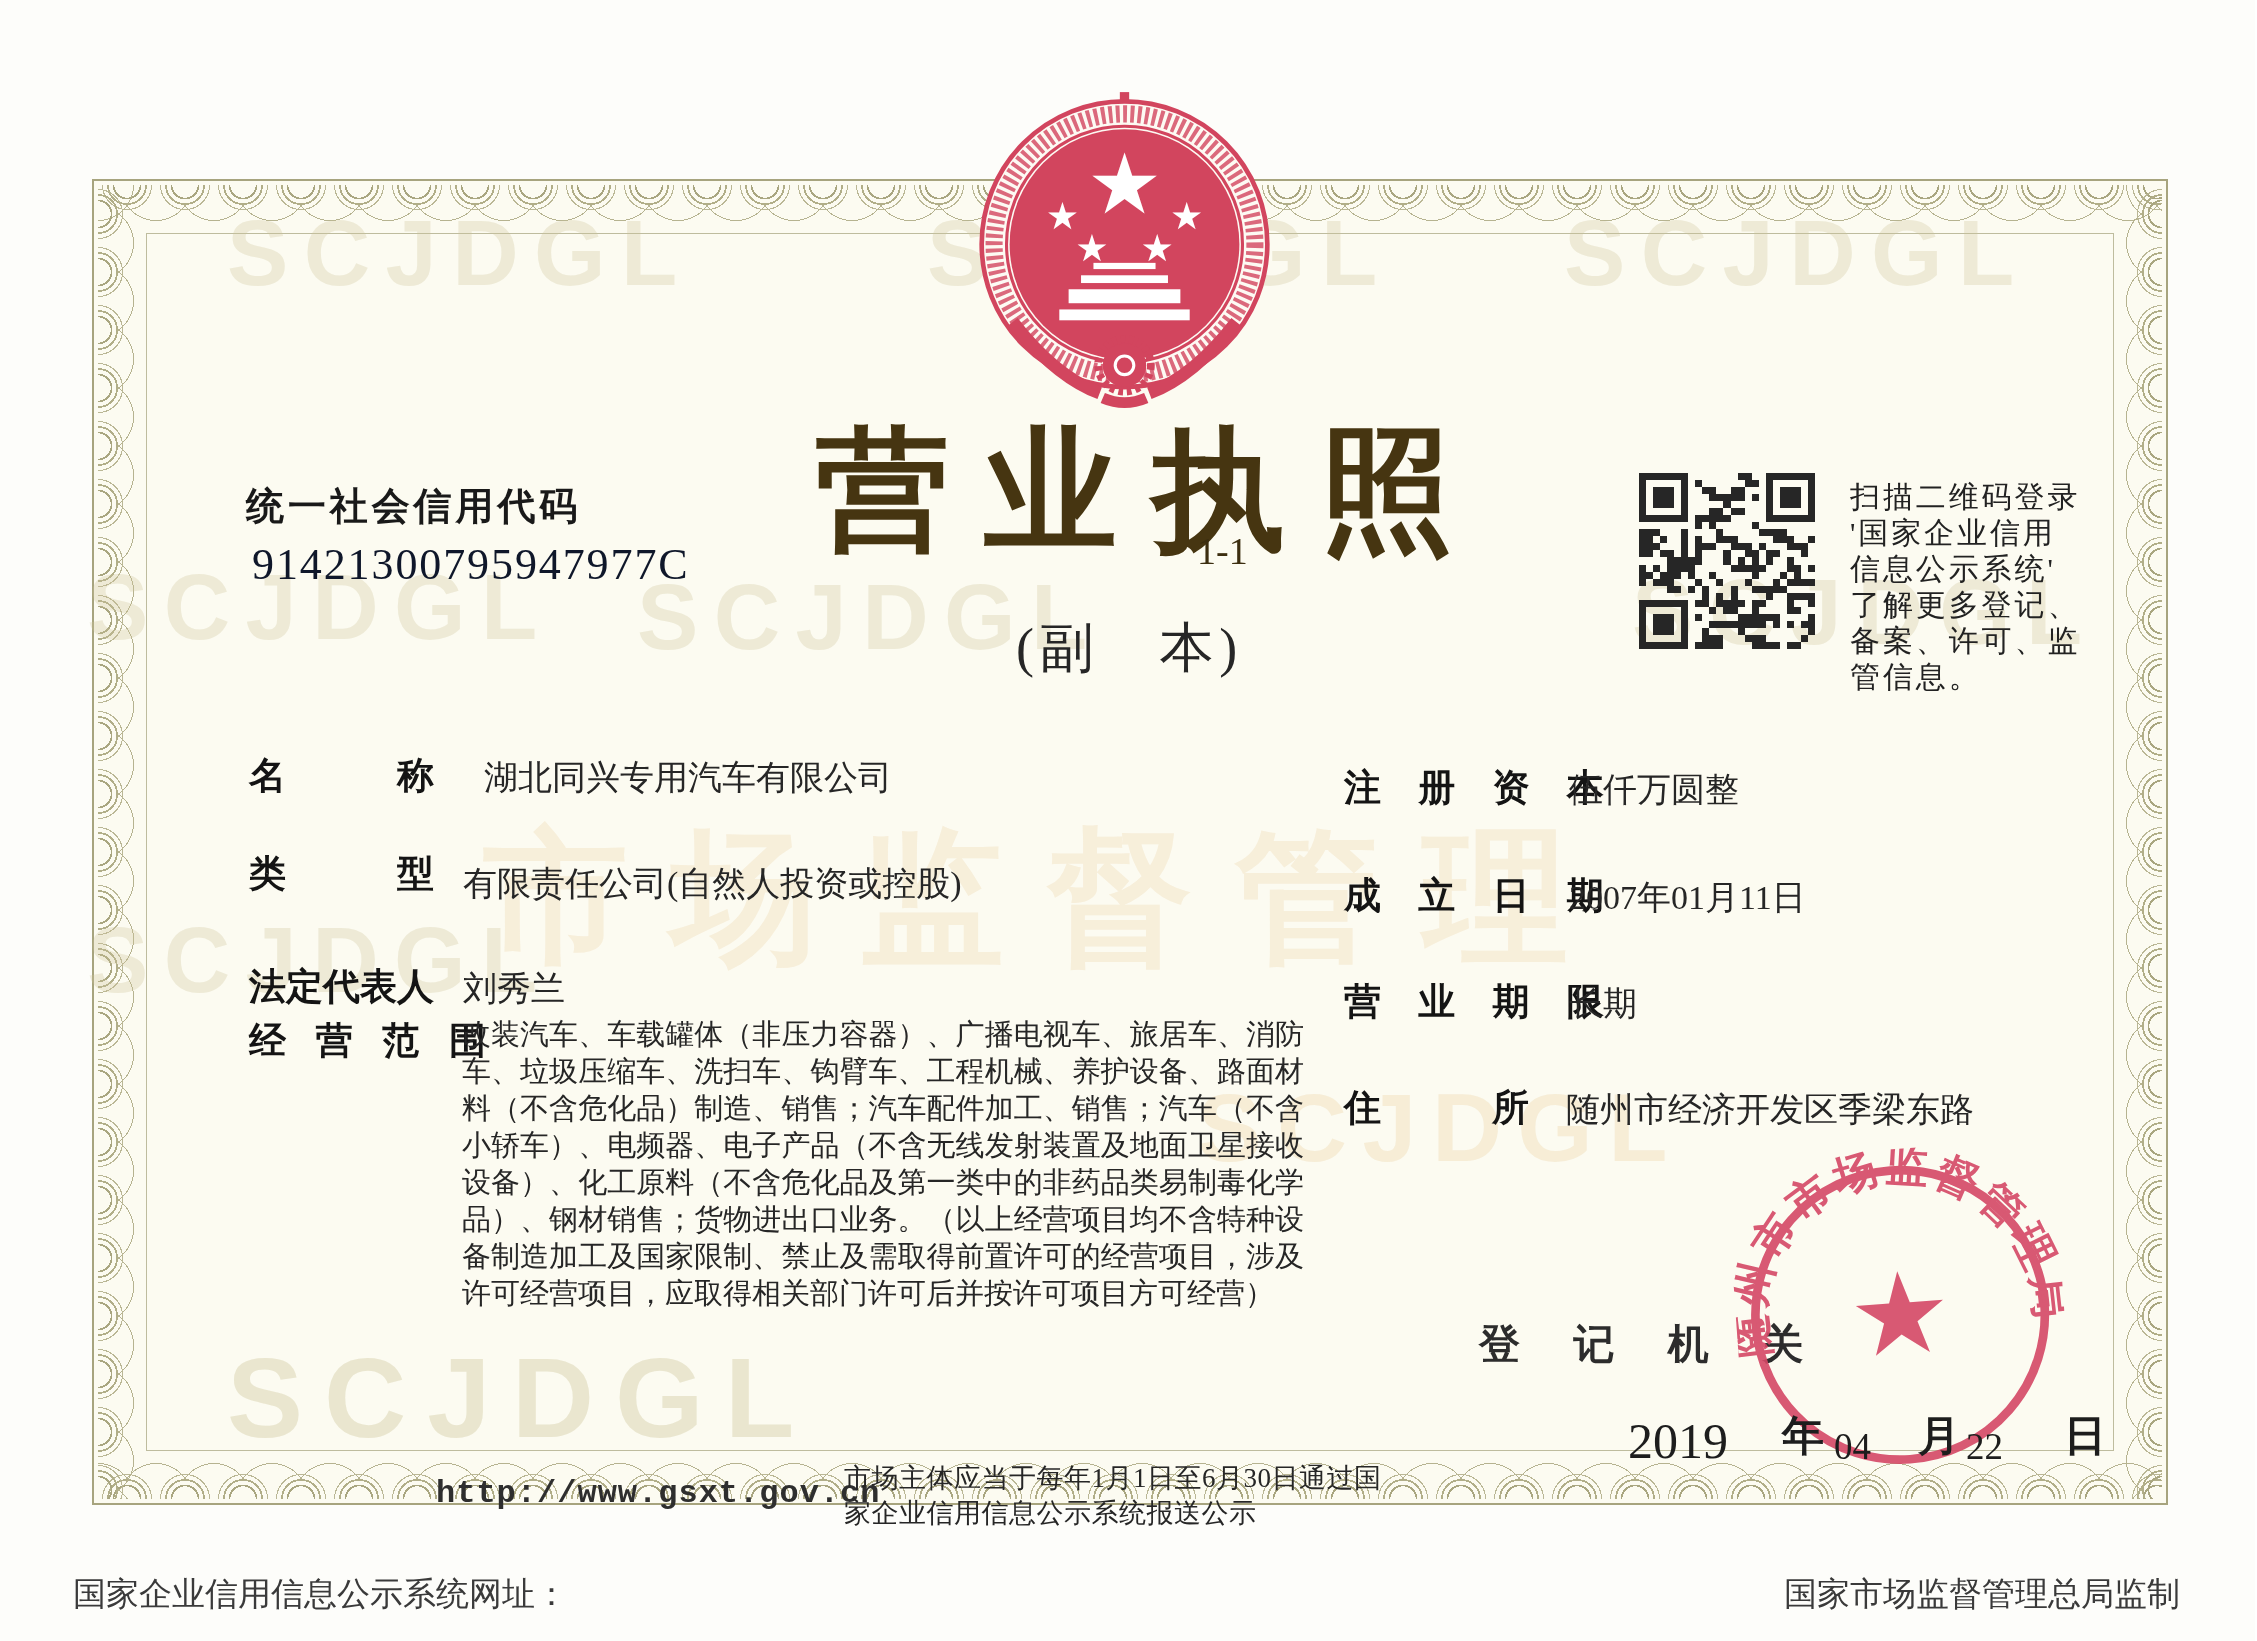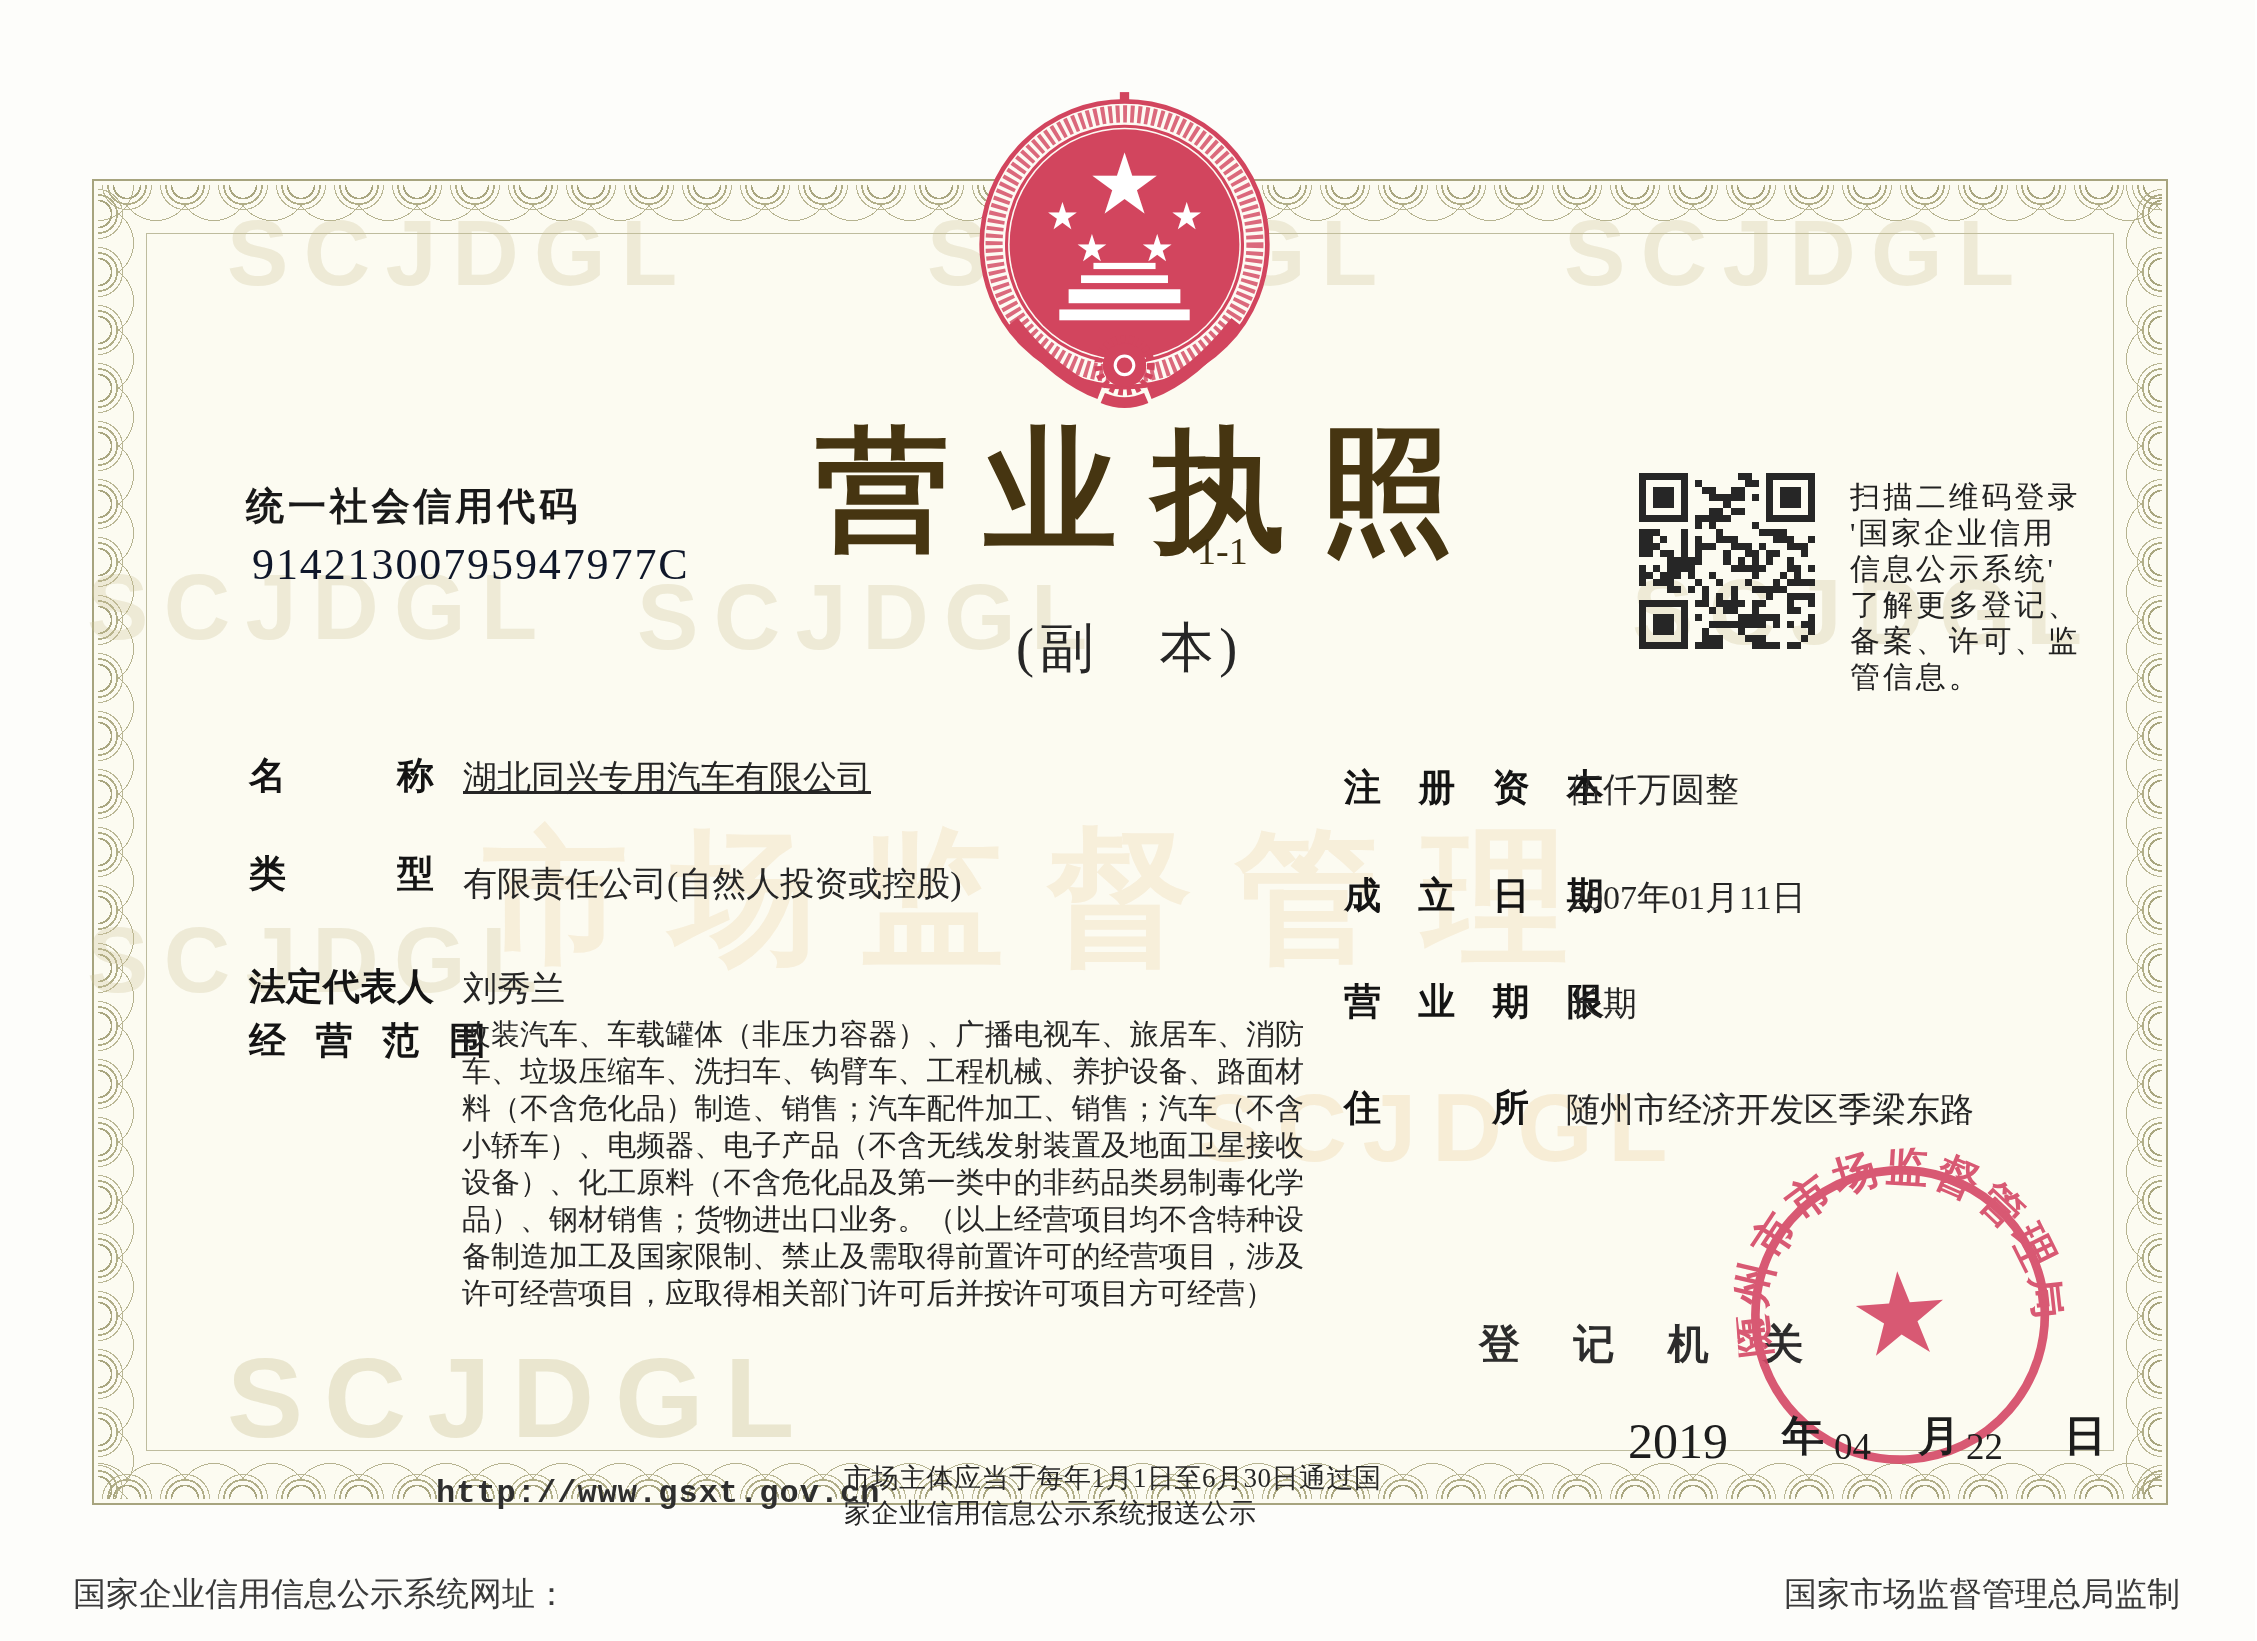--- a/index.html
+++ b/index.html
@@ -416,21 +416,21 @@
       <rect x="22" y="24" width="1" height="1" fill="#262626"></rect>
     </svg>
   <div class="qr-caption">扫描二维码登录
 '国家企业信用
 信息公示系统'
 了解更多登记、
 备案、许可、监
 管信息。</div>
 
   <div class="f-label" style="left:249px;top:751px;">名　　　称</div>
-  <div class="f-value" style="left:463px;top:755px;text-decoration:underline;">湖北同兴专用汽车有限公司</div>
+  <div class="f-value" style="left:484px;top:755px;">湖北同兴专用汽车有限公司</div>
 
   <div class="f-label" style="left:249px;top:849px;">类　　　型</div>
   <div class="f-value" style="left:463px;top:861px;">有限责任公司(自然人投资或控股)</div>
 
   <div class="f-label" style="left:249px;top:962px;">法定代表人</div>
   <div class="f-value" style="left:463px;top:966px;">刘秀兰</div>
 
   <div class="f-label" style="left:249px;top:1016px;letter-spacing:9.7px;">经 营 范 围</div>
   <div class="scope-value">改装汽车、车载罐体（非压力容器）、广播电视车、旅居车、消防车、垃圾压缩车、洗扫车、钩臂车、工程机械、养护设备、路面材料（不含危化品）制造、销售；汽车配件加工、销售；汽车（不含小轿车）、电频器、电子产品（不含无线发射装置及地面卫星接收设备）、化工原料（不含危化品及第一类中的非药品类易制毒化学品）、钢材销售；货物进出口业务。（以上经营项目均不含特种设备制造加工及国家限制、禁止及需取得前置许可的经营项目，涉及许可经营项目，应取得相关部门许可后并按许可项目方可经营）</div>
 

